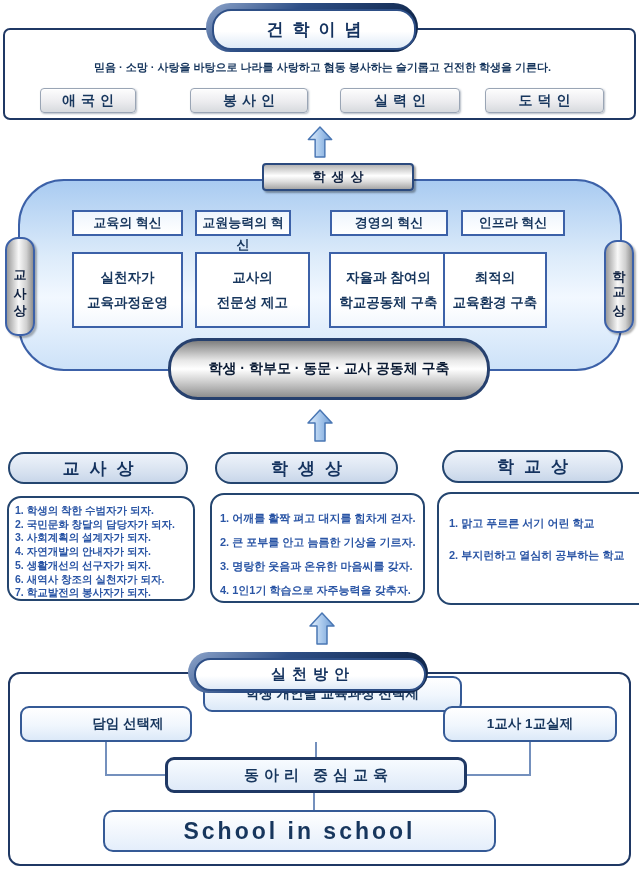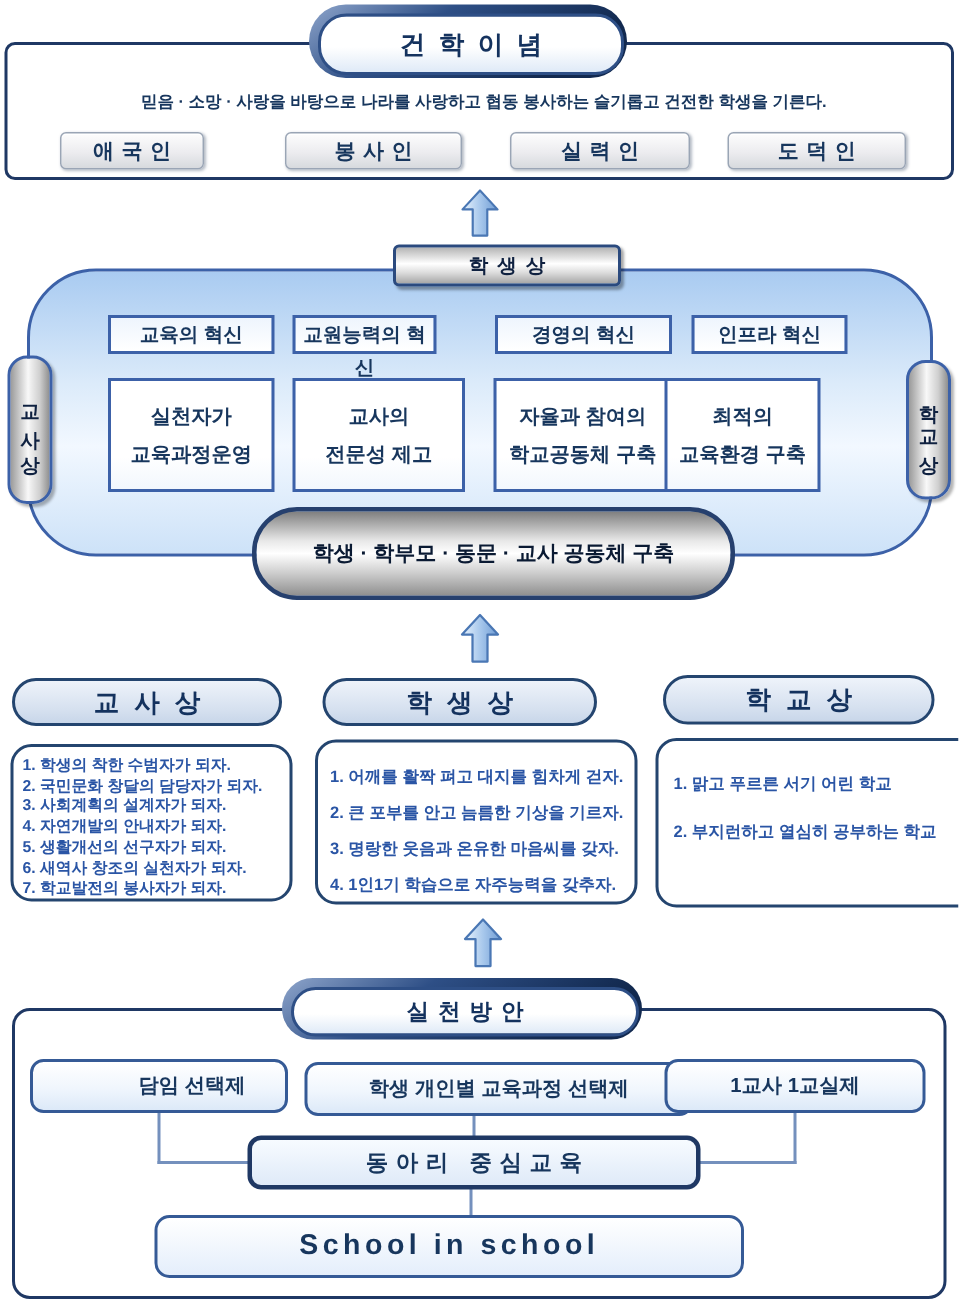--- a/index.html
+++ b/index.html
@@ -59,21 +59,21 @@
   .opt-box{height:36px;line-height:31px;text-align:center;border:2px solid #355a96;border-radius:9px;
     background:linear-gradient(180deg,#ffffff,#f0f6fd 55%,#dce9f8);
     font-weight:bold;font-size:13.5px;color:#17365d;z-index:2;}
   .club-box{border:3px solid #1f3864;border-radius:9px;
     background:linear-gradient(180deg,#f7fbff,#dfeaf8);
     display:flex;align-items:center;justify-content:center;
     font-weight:bold;font-size:15px;color:#17365d;letter-spacing:5px;text-indent:5px;z-index:2;}
   .school-box{border:2px solid #355a96;border-radius:10px;
     background:linear-gradient(180deg,#ffffff,#e4eefb);
     display:flex;align-items:center;justify-content:center;
-    font-weight:bold;font-size:19px;color:#17365d;letter-spacing:3px;z-index:2;}
+    font-weight:bold;font-size:23px;color:#17365d;letter-spacing:3px;z-index:2;}
   .conn{background:#7490bd;z-index:1;}
 </style>
 </head>
 <body>
 
 <div id="stage">
 
   <div class="abs cap-outer" style="left:206px;top:3px;width:212px;height:49px;">
     <div class="cap-inner">
       <span class="cap-title">건학이념</span>
@@ -185,21 +185,21 @@
 
   <div class="abs cap-outer" style="left:188px;top:652px;width:240px;height:41px;">
     <div class="cap-inner">
       <span class="cap-title" style="font-size:15px;letter-spacing:6px;text-indent:6px;">실천방안</span>
     </div>
   </div>
 
   <div class="abs frame" style="left:8px;top:672px;width:623px;height:194px;border-radius:12px;"></div>
 
   <div class="abs opt-box" style="left:20px;top:706px;width:172px;padding-left:44px;">담임 선택제</div>
-  <div class="abs opt-box" style="left:203px;top:708px;width:259px;">학생 개인별 교육과정 선택제</div>
+  <div class="abs opt-box" style="left:203px;top:676px;width:259px;">학생 개인별 교육과정 선택제</div>
   <div class="abs opt-box" style="left:443px;top:706px;width:174px;">1교사 1교실제</div>
 
   <div class="abs conn" style="left:105px;top:742px;width:2px;height:34px;"></div>
   <div class="abs conn" style="left:105px;top:774px;width:62px;height:2px;"></div>
   <div class="abs conn" style="left:529px;top:742px;width:2px;height:34px;"></div>
   <div class="abs conn" style="left:465px;top:774px;width:66px;height:2px;"></div>
   <div class="abs conn" style="left:315px;top:742px;width:2px;height:16px;"></div>
   <div class="abs conn" style="left:313px;top:792px;width:2px;height:19px;"></div>
 
   <div class="abs club-box" style="left:165px;top:757px;width:302px;height:36px;">동아리 중심교육</div>

